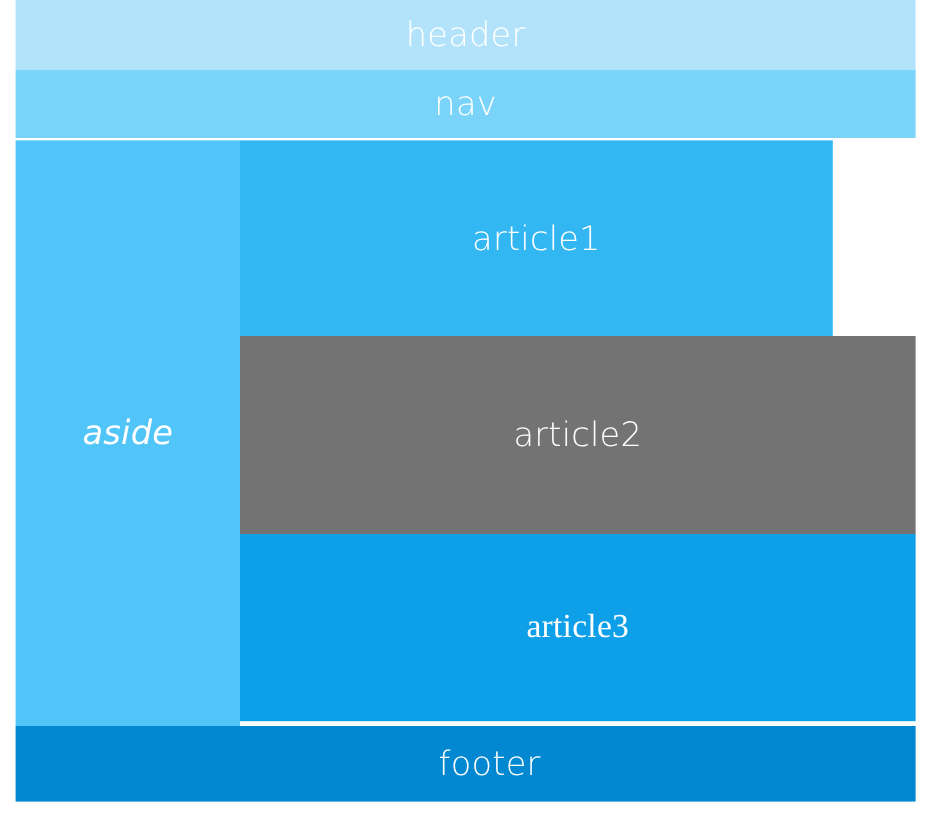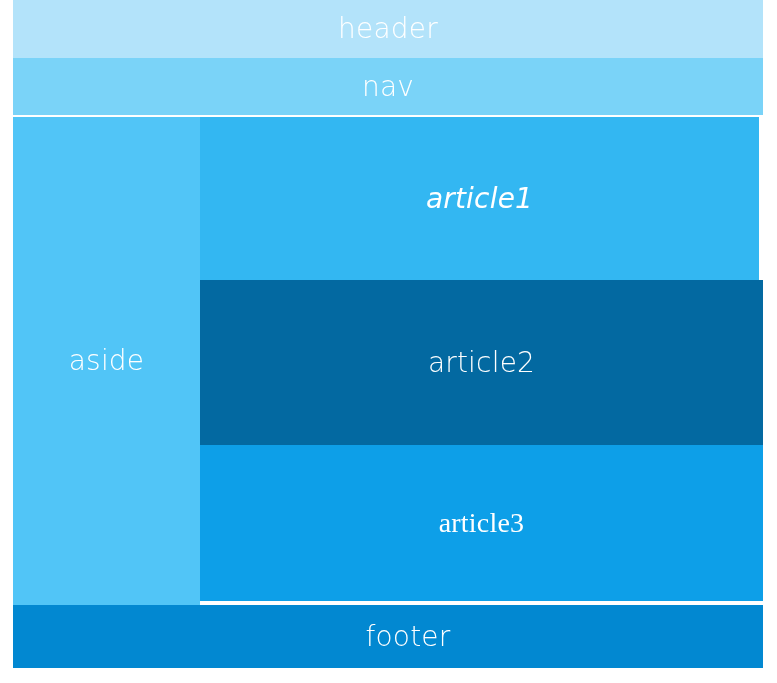--- a/index.html
+++ b/index.html
@@ -56,27 +56,27 @@
     left: 13px;
     top: 58px;
     width: 750px;
     height: 57px;
   }
   #region-aside {
     left: 13px;
     top: 117px;
     width: 187px;
     height: 488px;
+    font-style: italic;
   }
   #region-article1 {
     left: 200px;
     top: 117px;
-    width: 559px;
+    width: 494px;
     height: 163px;
-    font-style: italic;
   }
   #region-article2 {
     left: 200px;
     top: 280px;
     width: 563px;
     height: 165px;
   }
   #region-article3 {
     left: 200px;
     top: 445px;
@@ -105,21 +105,21 @@
   </div>
 
   <div class="region" id="region-aside" style="background: rgb(81, 197, 247); color: rgb(255, 255, 255);">
     <span class="region-label">aside</span>
   </div>
 
   <div class="region" id="region-article1" style="background: rgb(51, 183, 242); color: rgb(255, 255, 255);">
     <span class="region-label">article1</span>
   </div>
 
-  <div class="region" id="region-article2" style="background: #0369a1; color: rgb(255, 255, 255);">
+  <div class="region" id="region-article2" style="background: #737373; color: rgb(255, 255, 255);">
     <span class="region-label">article2</span>
   </div>
 
   <div class="region" id="region-article3" style="background: rgb(13, 159, 232); color: rgb(255, 255, 255);">
     <span class="region-label">article3</span>
   </div>
 
   <div class="region" id="region-footer" style="background: rgb(2, 136, 209); color: rgb(255, 255, 255); padding-left: 40px;">
     <span class="region-label">footer</span>
   </div>

